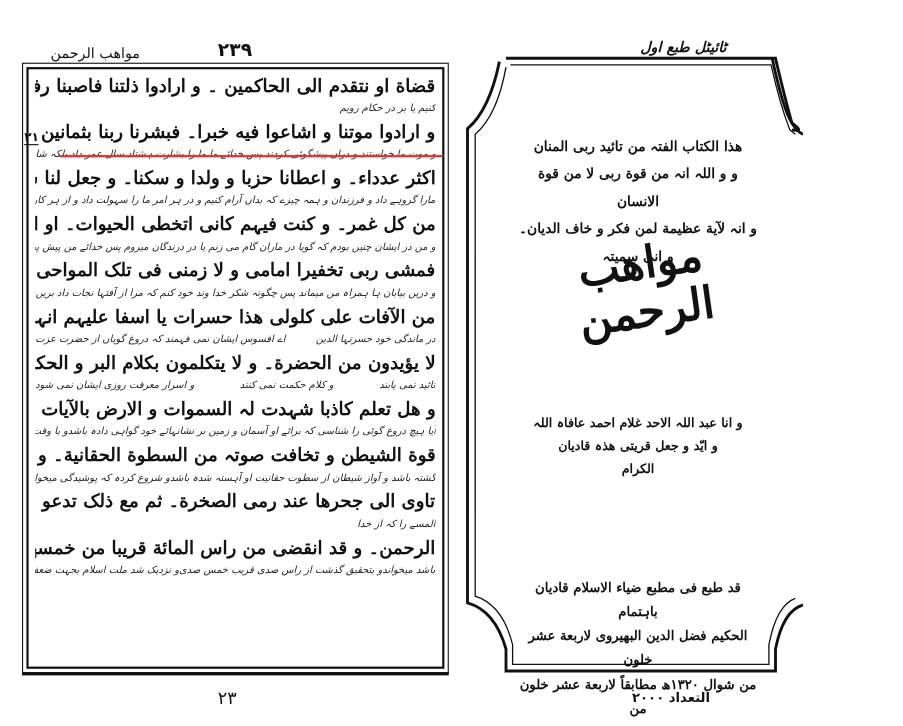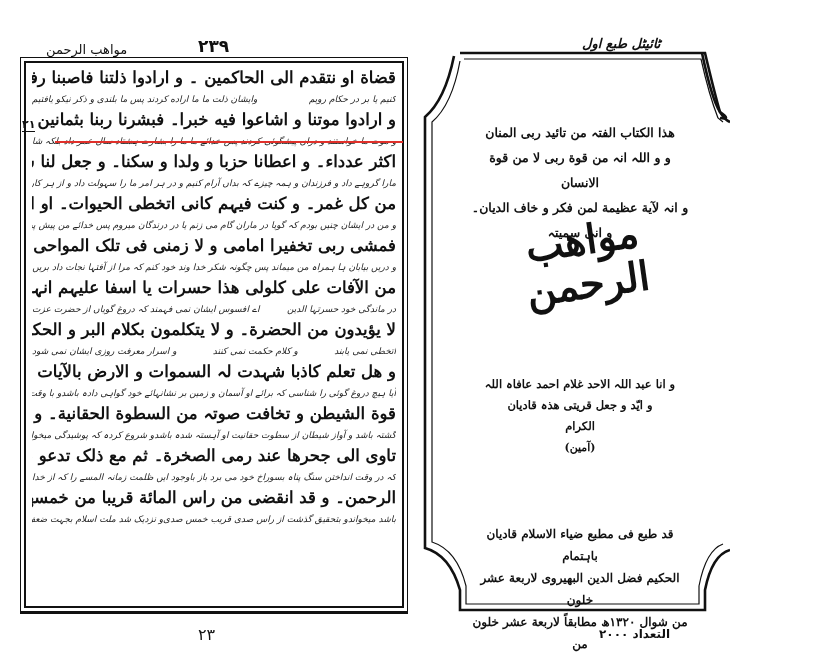--- a/index.html
+++ b/index.html
@@ -31,69 +31,67 @@
   
   .header-label { position:absolute; top:36px; left:172px; font-size:13px; font-style:italic; font-weight:bold; direction:rtl;text-align:center; }
   .ornate-frame { position:absolute; left:10px; top:50px; width:310px; height:565px; }
   .center-block { position:absolute; left:60px; width:220px; text-align:center; direction:rtl;margin-top:28px; }
   .intro { top:92px; font-family:"DejaVu Serif", serif; font-size:12.5px; font-weight:bold; line-height:25px; }
   .book-title { position:absolute; left:95px; top:218px; width:160px; text-align:center; direction:rtl;
                 font-family:"DejaVu Serif", serif; font-size:40px; font-weight:bold; line-height:44px; transform:rotate(-8deg); }
   .author { top:346px; font-family:"DejaVu Serif", serif; font-size:11.5px; font-weight:bold; line-height:21px; }
   .ameen { font-size:11px; }
   .imprint { top:495px; font-family:"DejaVu Serif", serif; font-size:12px; font-weight:bold; line-height:22px; }
-  .copies { position:absolute; top:627px; left:140px; width:120px; text-align:right; direction:rtl; font-size:12px; font-weight:bold; }
+  .copies { position:absolute; top:627px; left:140px; width:120px; text-align:center; direction:rtl; font-size:12px; font-weight:bold; }
 </style>
 </head>
 <body>
 
 <div class="page" id="left-page">
   <div class="running-title">مواهب الرحمن</div>
   <div class="page-number-top">۲۳۹</div>
   <div class="margin-ref">۲۱</div>
 
   <div class="left-frame">
     <div class="text-block" id="text-block">
         <div class="ln arabic">قضاة او نتقدم الی الحاکمین ۔ و ارادوا ذلتنا فاصبنا رفعة و ذکرا حسنا</div>
         <div class="ln gloss split">
           <span>کنیم یا بر در حکام رویم</span>
-          <span>وایشان ذلت ما ما اراده کردند پس ما بلندی و ذکر نیکو یافتیم</span>
         </div>
         <div class="ln arabic">و ارادوا موتنا و اشاعوا فیه خبرا۔ فبشرنا ربنا بثمانین سنة من العمر او هو</div>
         <div class="ln gloss"><span>و موت ما خواستند و دراں پیشگوئی کردند پس خدائے ما ما را بشارت ہشتاد سال عمر داد بلکہ شاید ازیں زیادہ و</span></div>
         <div class="ln arabic">اکثر عدداء۔ و اعطانا حزبا و ولدا و سکنا۔ و جعل لنا سہولة فی کل امر۔ و نجانا</div>
         <div class="ln gloss"><span>مارا گروہے داد و فرزندان و ہمہ چیزے کہ بداں آرام کنیم و در ہر امر ما را سہولت داد و از ہر کار فرو ماندہ نجات بخشید</span></div>
         <div class="ln arabic">من کل غمر۔ و کنت فیہم کانی اتخطی الحیوات۔ او امشی بین سباع الفلوات۔</div>
         <div class="ln gloss"><span>و من در ایشان چنیں بودم کہ گویا در ماران گام می زنم یا در درندگان میروم پس خدائے من پیش پیش من ہمچو رہبر رفت</span></div>
         <div class="ln arabic">فمشی ربی تخفیرا امامی و لا زمنی فی تلک المواحی۔ فکیف اشکر ربی الذی نجانی</div>
         <div class="ln gloss"><span>و دریں بیابان ہا ہمراہ من میماند پس چگونہ شکر خدا وند خود کنم کہ مرا از آفتہا نجات داد بریں کم دوری و</span></div>
         <div class="ln arabic">من الآفات علی کلولی ھذا حسرات یا اسفا علیہم انہم لا یفکرون ان الکذبین</div>
         <div class="ln gloss split">
           <span>در ماندگی خود حسرتہا الدین</span>
           <span>اے افسوس ایشان نمی فہمند کہ دروغ گویاں از حضرت عزت</span>
         </div>
         <div class="ln arabic">لا یؤیدون من الحضرة۔ و لا یتکلمون بکلام البر و الحکمة۔ و لا یرزقون من اسرار المعرفة</div>
         <div class="ln gloss split">
-          <span>اتخطی نمی یابند</span>
+          <span>تائید نمی یابند</span>
           <span>و کلام حکمت نمی کنند</span>
           <span>و اسرار معرفت روزی ایشان نمی شود</span>
         </div>
         <div class="ln arabic">و ھل تعلم کاذبا شہدت لہ السموات و الارض بالآیات البینة۔ و اضمحلت بہ</div>
         <div class="ln gloss split">
           <span>آیا ہیچ دروغ گوئی را شناسی کہ برائے او آسمان و زمین بر نشانہائے خود گواہی دادہ باشد</span>
           <span>و با وقت شیطان مضمحل</span>
         </div>
         <div class="ln arabic">قوة الشیطن و تخافت صوتہ من السطوة الحقانیة۔ و طفق یرید الغیبوبة کحیة</div>
         <div class="ln gloss split">
           <span>گشتہ باشد و آواز شیطان از سطوت حقانیت او آہستہ شدہ باشد</span>
           <span>و شروع کردہ کہ پوشیدگی میخواہد ہمچو مارے</span>
         </div>
         <div class="ln arabic">تاوی الی جحرھا عند رمی الصخرة۔ ثم مع ذلک تدعو ظلمة الزمان۔ اما من</div>
         <div class="ln gloss split">
-          <span>کہ در وقت انداختن سنگ پناہ بسوراخ خود می برد باز باوجود ایں ظلمت زمانہ</span>
           <span>المسے را کہ از خدا</span>
         </div>
         <div class="ln arabic">الرحمن۔ و قد انقضی من راس المائة قریبا من خمسھا۔ و دنت الملة لضعفہا من</div>
         <div class="ln gloss split">
           <span>باشد میخواند</span>
           <span>و بتحقیق گذشت از راس صدی قریب خمس صدی</span>
           <span>و نزدیک شد ملت اسلام بجہت ضعف آں</span>
         </div>
       </div>
   </div>
@@ -125,21 +123,20 @@
     <div>و انہ لآیة عظیمة لمن فکر و خاف الدیان۔</div>
     <div>و انی سمیتہ</div>
   </div>
 
   <div class="book-title">مواهب الرحمن</div>
 
   <div class="center-block author">
     <div>و انا عبد اللہ الاحد غلام احمد عافاہ اللہ</div>
     <div>و ایّد و جعل قریتی ھذہ قادیان</div>
     <div>الکرام</div>
-    <div class="ameen">(آمین)</div>
   </div>
 
   <div class="center-block imprint">
     <div>قد طبع فی مطبع ضیاء الاسلام قادیان باہتمام</div>
     <div>الحکیم فضل الدین البھیروی لاربعة عشر خلون</div>
     <div>من شوال ۱۳۲۰ھ مطابقاً لاربعة عشر خلون من</div>
     <div>شہر جنوری سنہ ۱۹۰۳ء</div>
   </div>
 
   <div class="copies">التعداد ۲۰۰۰</div>

